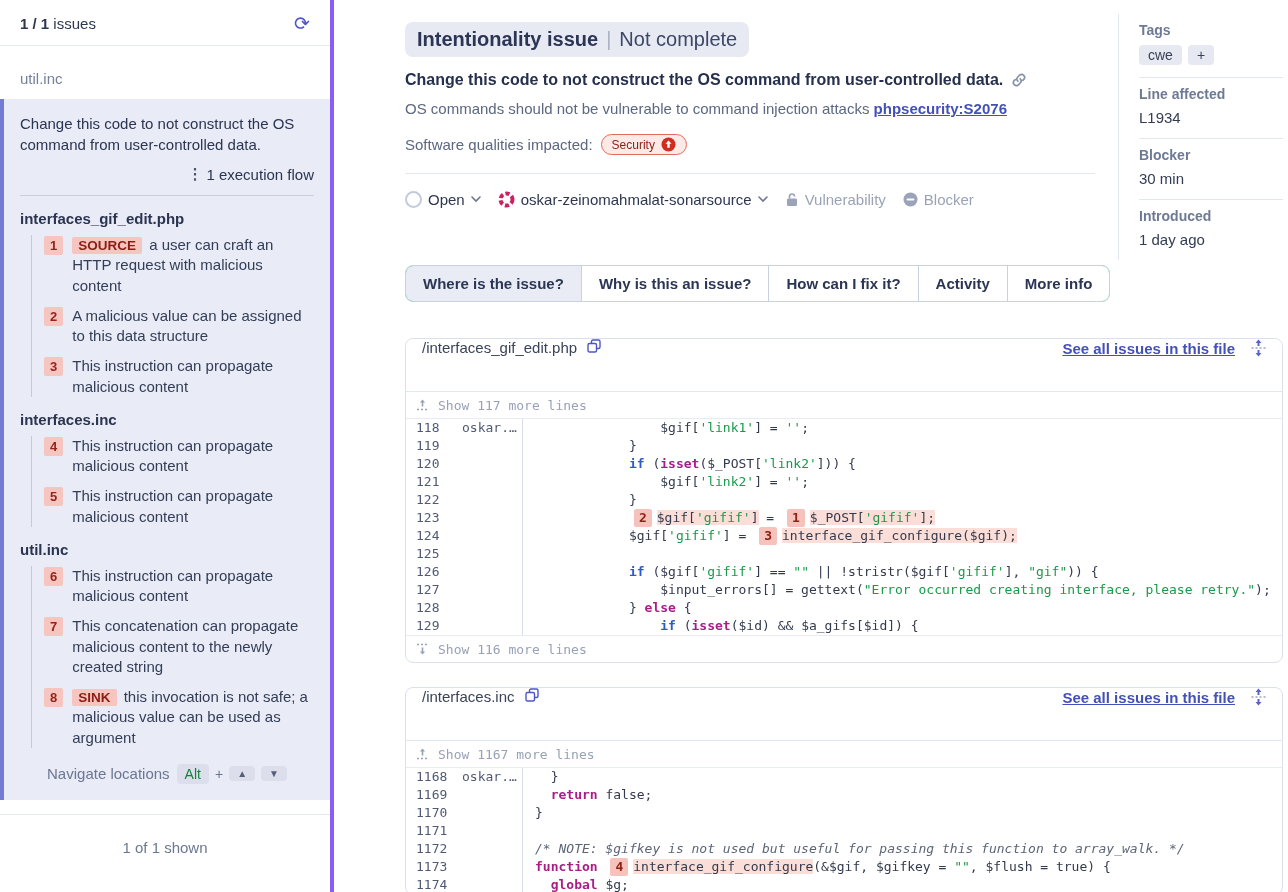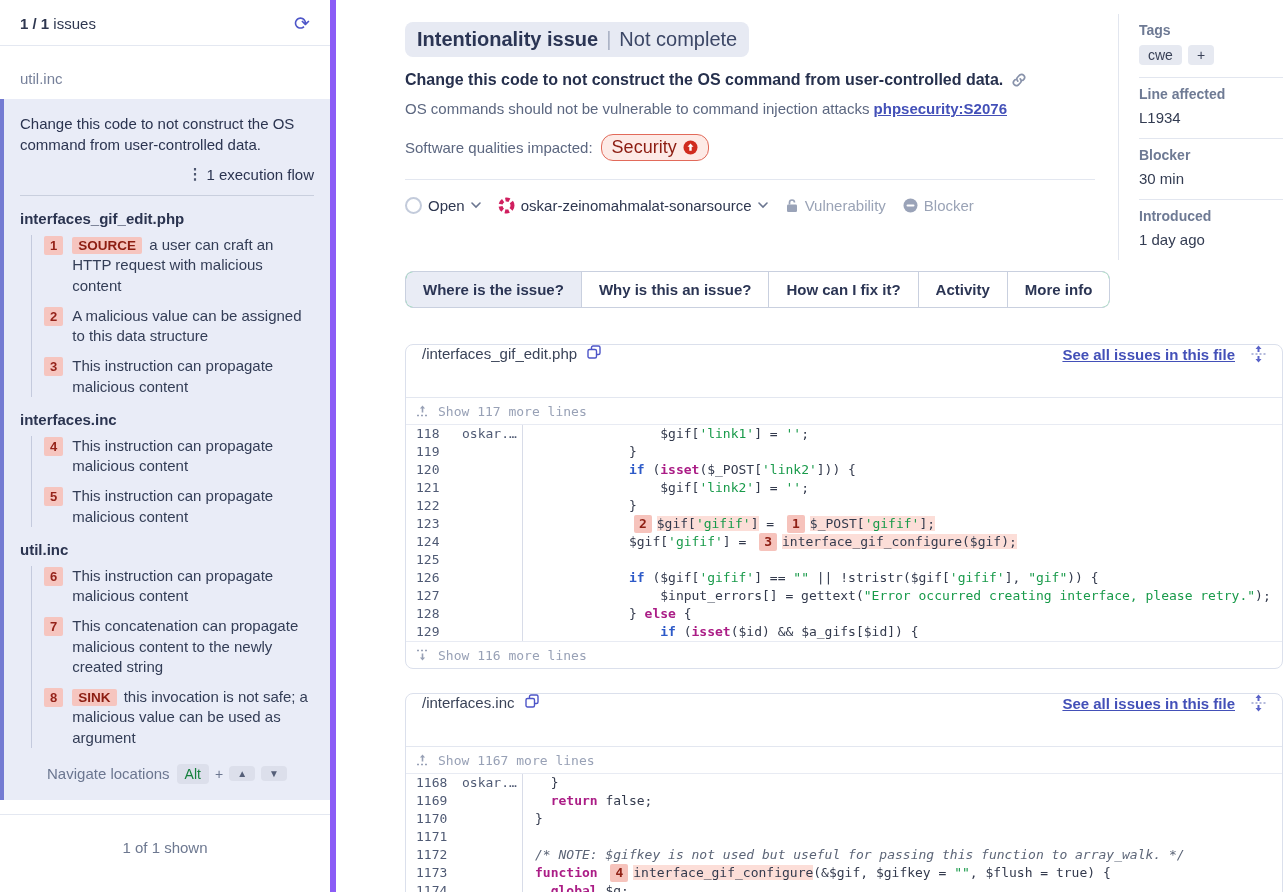--- a/index.html
+++ b/index.html
@@ -1,18 +1,18 @@
 <!DOCTYPE html>
 <html><head>
 <meta charset="utf-8">
 <style>
   html,body{margin:0;padding:0;width:1288px;height:892px;overflow:hidden;background:#fff;
     font-family:"Liberation Sans",sans-serif;color:#2e3750;}
   
-  .sidebar{position:absolute;left:0;top:0;width:330px;height:892px;border-right:6px solid #8b5cf6;background:#fff;}
+  .sidebar{position:absolute;left:0;top:0;width:330px;height:892px;border-right:4px solid #8b5cf6;background:#fff;}
   .sb-top{display:flex;align-items:center;justify-content:space-between;padding:14px 20px 12px 20px;border-bottom:1px solid #e4e8f1;}
   .sb-count{font-size:15px;color:#2e3750;}
   .sb-count b{font-weight:700;}
   .refresh{color:#4d55c8;font-size:19px;line-height:1;cursor:pointer;}
   .sb-file-header{padding:24px 20px 0 20px;color:#76809a;font-size:15px;}
   .issue-card{margin-top:12px;background:#e9ecf7;border-left:4px solid #747bd2;padding:14px 16px 16px 16px;}
   .issue-msg{font-size:15px;line-height:1.4;color:#2b3450;}
   .flow-row{display:flex;justify-content:flex-end;align-items:center;gap:2px;margin-top:10px;font-size:15px;color:#2b3450;}
   .kebab{color:#4d5670;font-size:15px;font-weight:700;margin-right:2px;}
   .flow-sep{border-bottom:1px solid #c9cfde;margin:12px 0 4px 0;}
@@ -34,21 +34,21 @@
   .type-badge{display:inline-flex;align-items:center;gap:8px;background:#e7eaf3;border-radius:8px;
     padding:6px 12px;margin-top:22px;font-size:20px;}
   .type-badge b{color:#2b3554;font-weight:700;}
   .type-badge .pipe{color:#aab2c5;}
   .type-badge .st{color:#3c4766;}
   .issue-title{margin-top:14px;font-size:16px;font-weight:700;color:#26304d;display:flex;align-items:center;gap:8px;width:700px;}
   .issue-desc{margin-top:11px;font-size:15px;color:#5c6780;width:700px;}
   a.rule-link{color:#4350b8;font-weight:700;text-decoration:underline;cursor:pointer;}
   .qualities{margin-top:17px;display:flex;align-items:center;gap:8px;font-size:15px;color:#5c6780;}
   .sec-pill{display:inline-flex;align-items:center;gap:6px;background:#fdeae6;border:1px solid #e26a5a;
-    border-radius:12px;padding:2px 10px;color:#8c1d12;font-size:18px;cursor:pointer;}
+    border-radius:12px;padding:2px 10px;color:#8c1d12;font-size:12px;cursor:pointer;}
   .hdr-divider{border-bottom:1px solid #e3e7f0;width:690px;margin-top:18px;}
   .status-row{margin-top:17px;display:flex;align-items:center;gap:9px;font-size:15px;}
   .status-row .dark{color:#2e3750;}
   .status-row .muted{color:#9aa3b6;}
   .status-item{display:flex;align-items:center;gap:6px;cursor:pointer;}
   .status-item.static{cursor:default;}
   .open-circle{width:13px;height:13px;border:2px solid #c3cbdb;border-radius:50%;}
   .gap-lg{margin-left:8px;}
   
   .tabbar{margin-top:57px;display:inline-flex;border:1px solid #c9d0df;border-radius:8px;overflow:hidden;background:#22c55e;}

